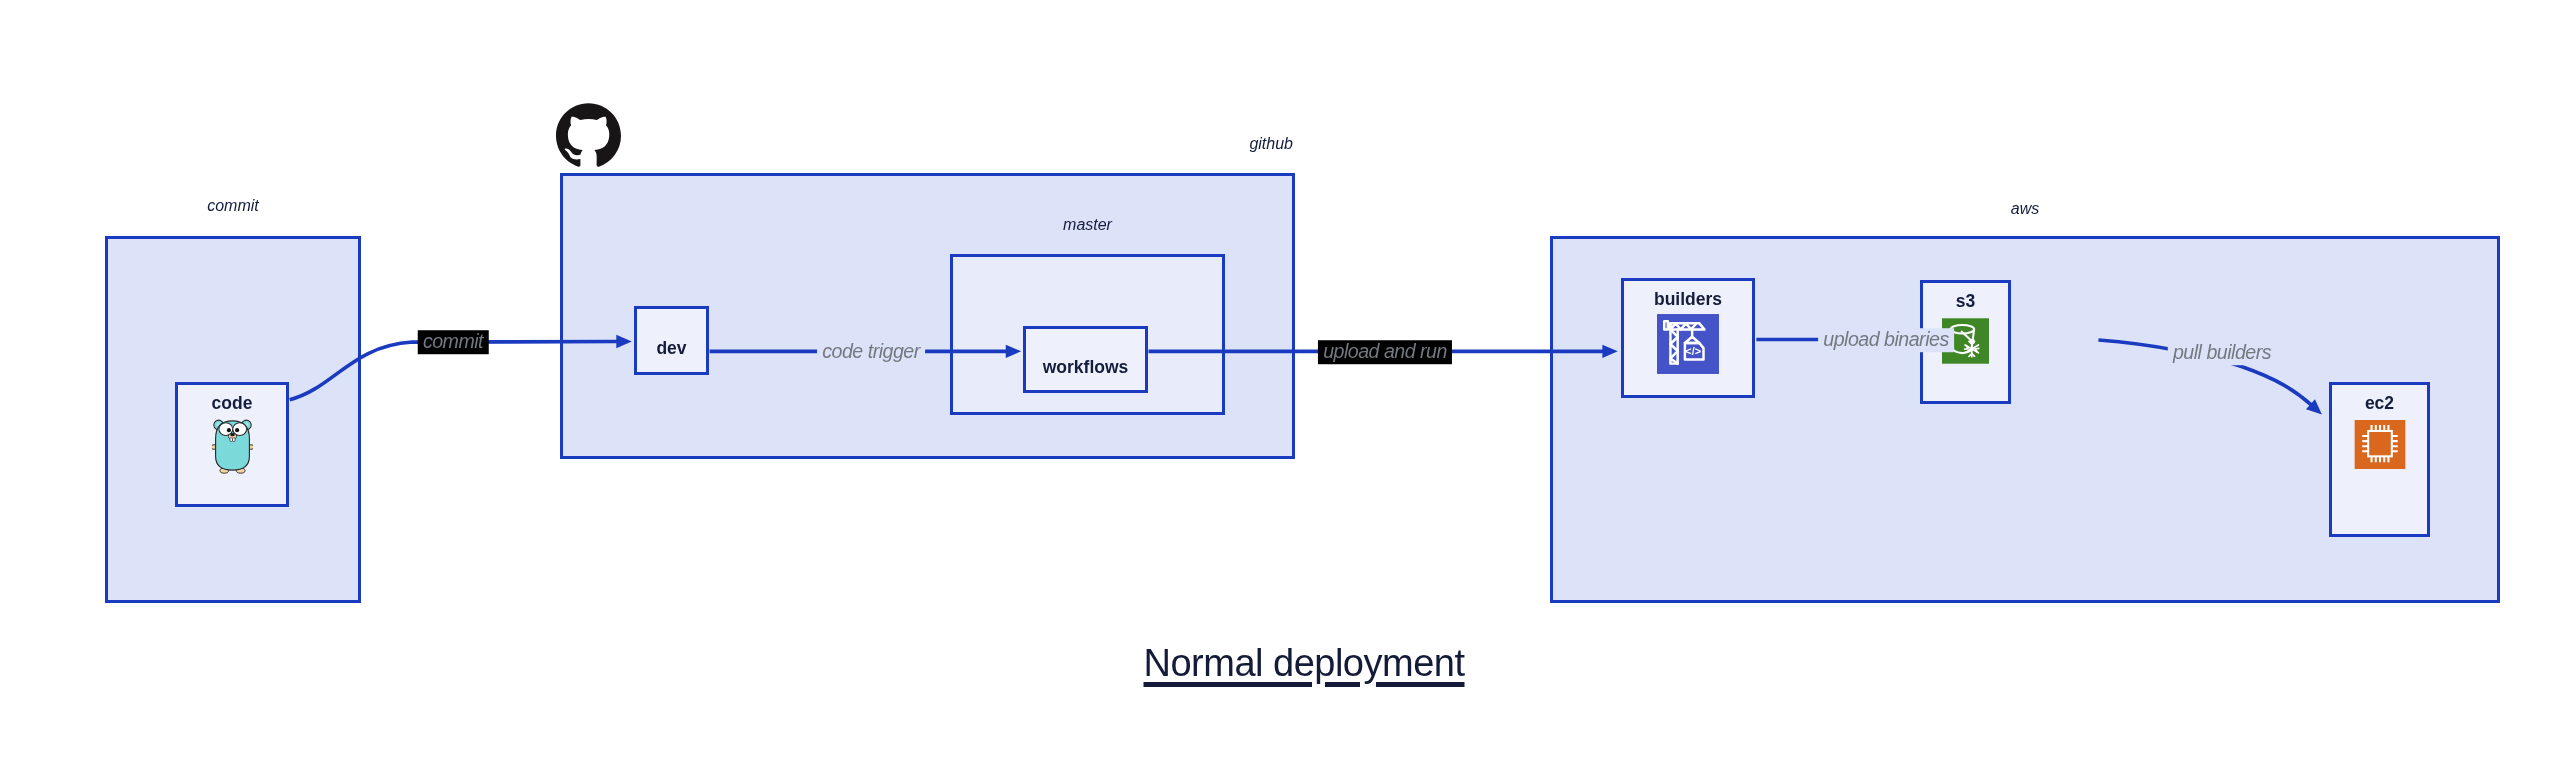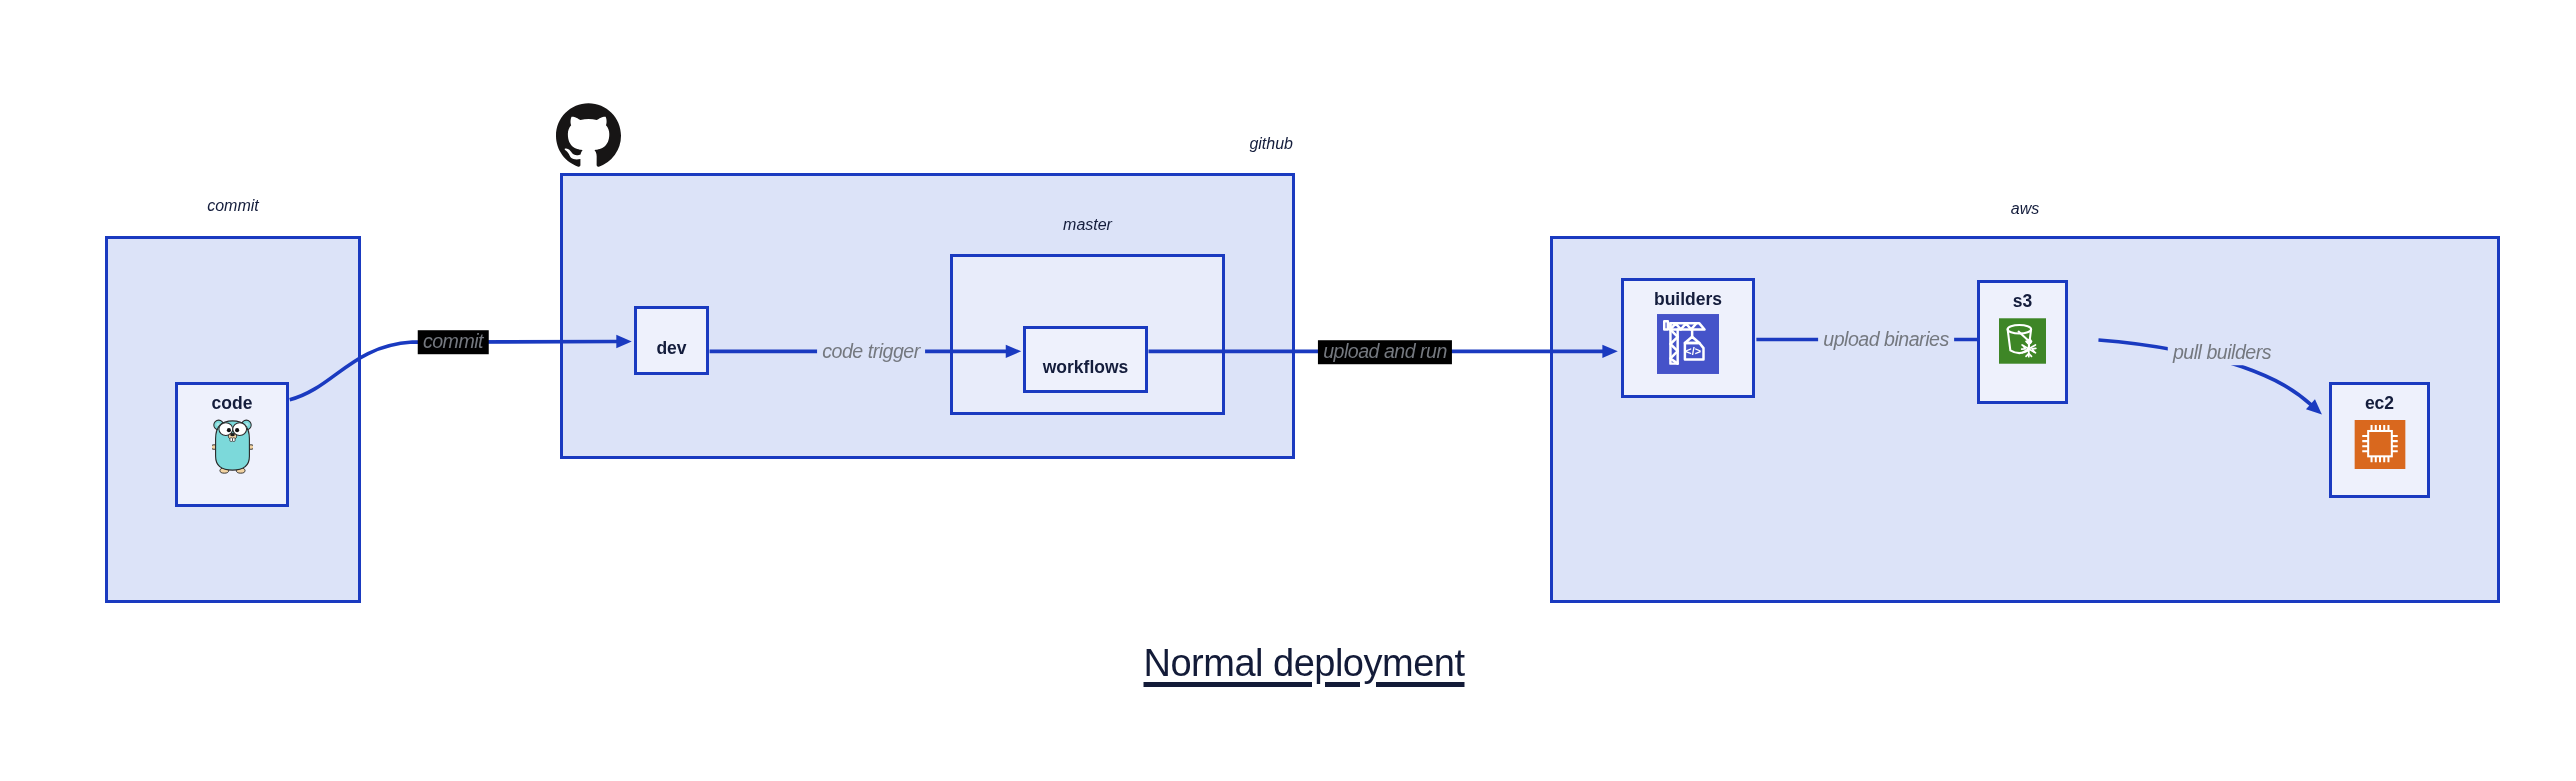--- a/index.html
+++ b/index.html
@@ -139,21 +139,21 @@
           <path d="M 13 15 L 20 22 L 13 29 L 20 36 L 13 43 L 20 48"></path>
           <path d="M 34 15 L 34 22"></path>
           <path d="M 34 22 L 27 28 L 41 28 Z"></path>
           <path d="M 27 28 L 27 44 L 45 44 L 45 33 L 41 28 Z"></path>
         </g>
         <text x="35" y="40" font-family="Liberation Sans, sans-serif" font-size="10.5" font-weight="bold" fill="#ffffff" text-anchor="middle">&lt;/&gt;</text>
       </svg>
     </div>
   </div>
 
-  <div class="box leaf" style="left:1977px;top:280px;width:91px;height:124px;">
+  <div class="box leaf" style="left:1920px;top:280px;width:91px;height:124px;">
     <div class="leaf-label">s3</div>
     <div style="margin-top:6.2px;">
       <svg width="47" height="46" viewBox="0 0 60 58">
         <rect x="0" y="0" width="60" height="58" fill="#3e8626"></rect>
         <g stroke="#ffffff" stroke-width="2.6" fill="none" stroke-linecap="round">
           <ellipse cx="26" cy="14" rx="15" ry="5.5"></ellipse>
           <path d="M 11 14 L 14.5 41 Q 26 48 37.5 41 L 41 14"></path>
           <path d="M 25 17 L 37 28"></path>
           <circle cx="38.5" cy="29.5" r="2.2"></circle>
         </g>
@@ -163,21 +163,21 @@
           <path d="M 29.5 44 L 46.5 34"></path>
           <path d="M 34.5 29.5 L 38 33 L 41.5 29.5"></path>
           <path d="M 34.5 48.5 L 38 45 L 41.5 48.5"></path>
           <path d="M 29 39.5 L 33.5 39 L 31 35"></path>
           <path d="M 47 38.5 L 42.5 39 L 45 43"></path>
         </g>
       </svg>
     </div>
   </div>
 
-  <div class="box leaf" style="left:2329px;top:382px;width:101px;height:116px;">
+  <div class="box leaf" style="left:2329px;top:382px;width:101px;height:155px;">
     <div class="leaf-label">ec2</div>
     <div style="margin-top:6.2px;">
       <svg width="52" height="49" viewBox="0 0 60 58">
         <rect x="0" y="0" width="60" height="58" fill="#d9681e"></rect>
         <g stroke="#ffffff" stroke-width="2.4" fill="none">
           <rect x="16" y="13" width="28" height="30"></rect>
           <path d="M20 6 L20 13 M25 6 L25 13 M30 6 L30 13 M35 6 L35 13 M40 6 L40 13"></path>
           <path d="M20 43 L20 50 M25 43 L25 50 M30 43 L30 50 M35 43 L35 50 M40 43 L40 50"></path>
           <path d="M9 19 L16 19 M9 25 L16 25 M9 31 L16 31 M9 37 L16 37"></path>
           <path d="M44 19 L51 19 M44 25 L51 25 M44 31 L51 31 M44 37 L51 37"></path>

